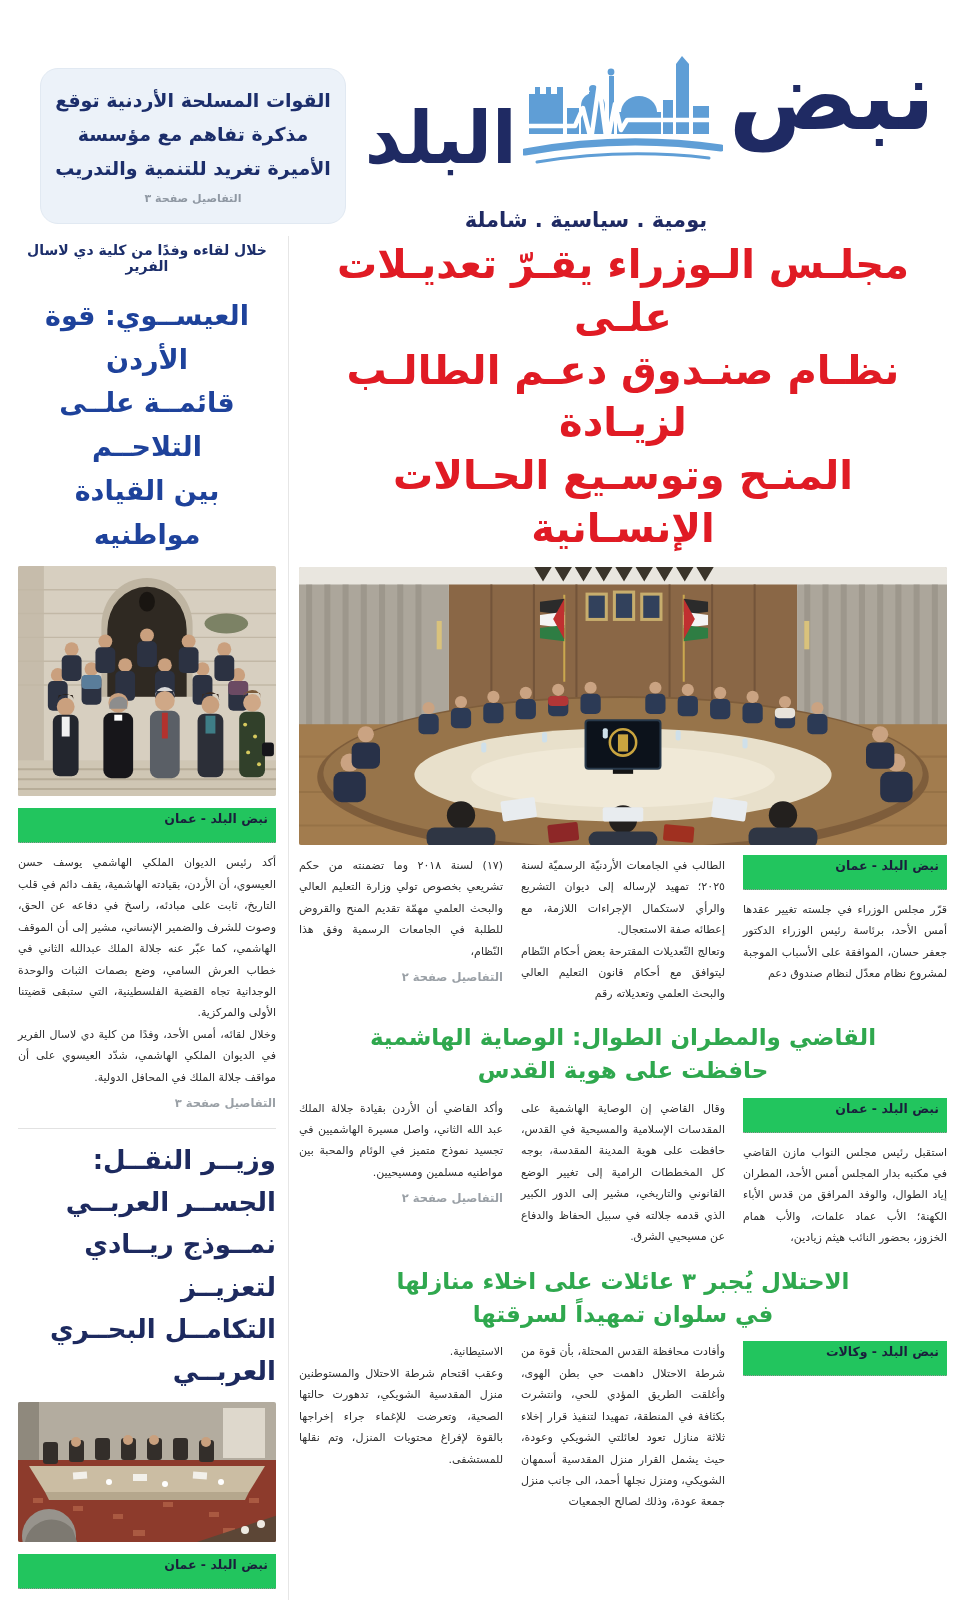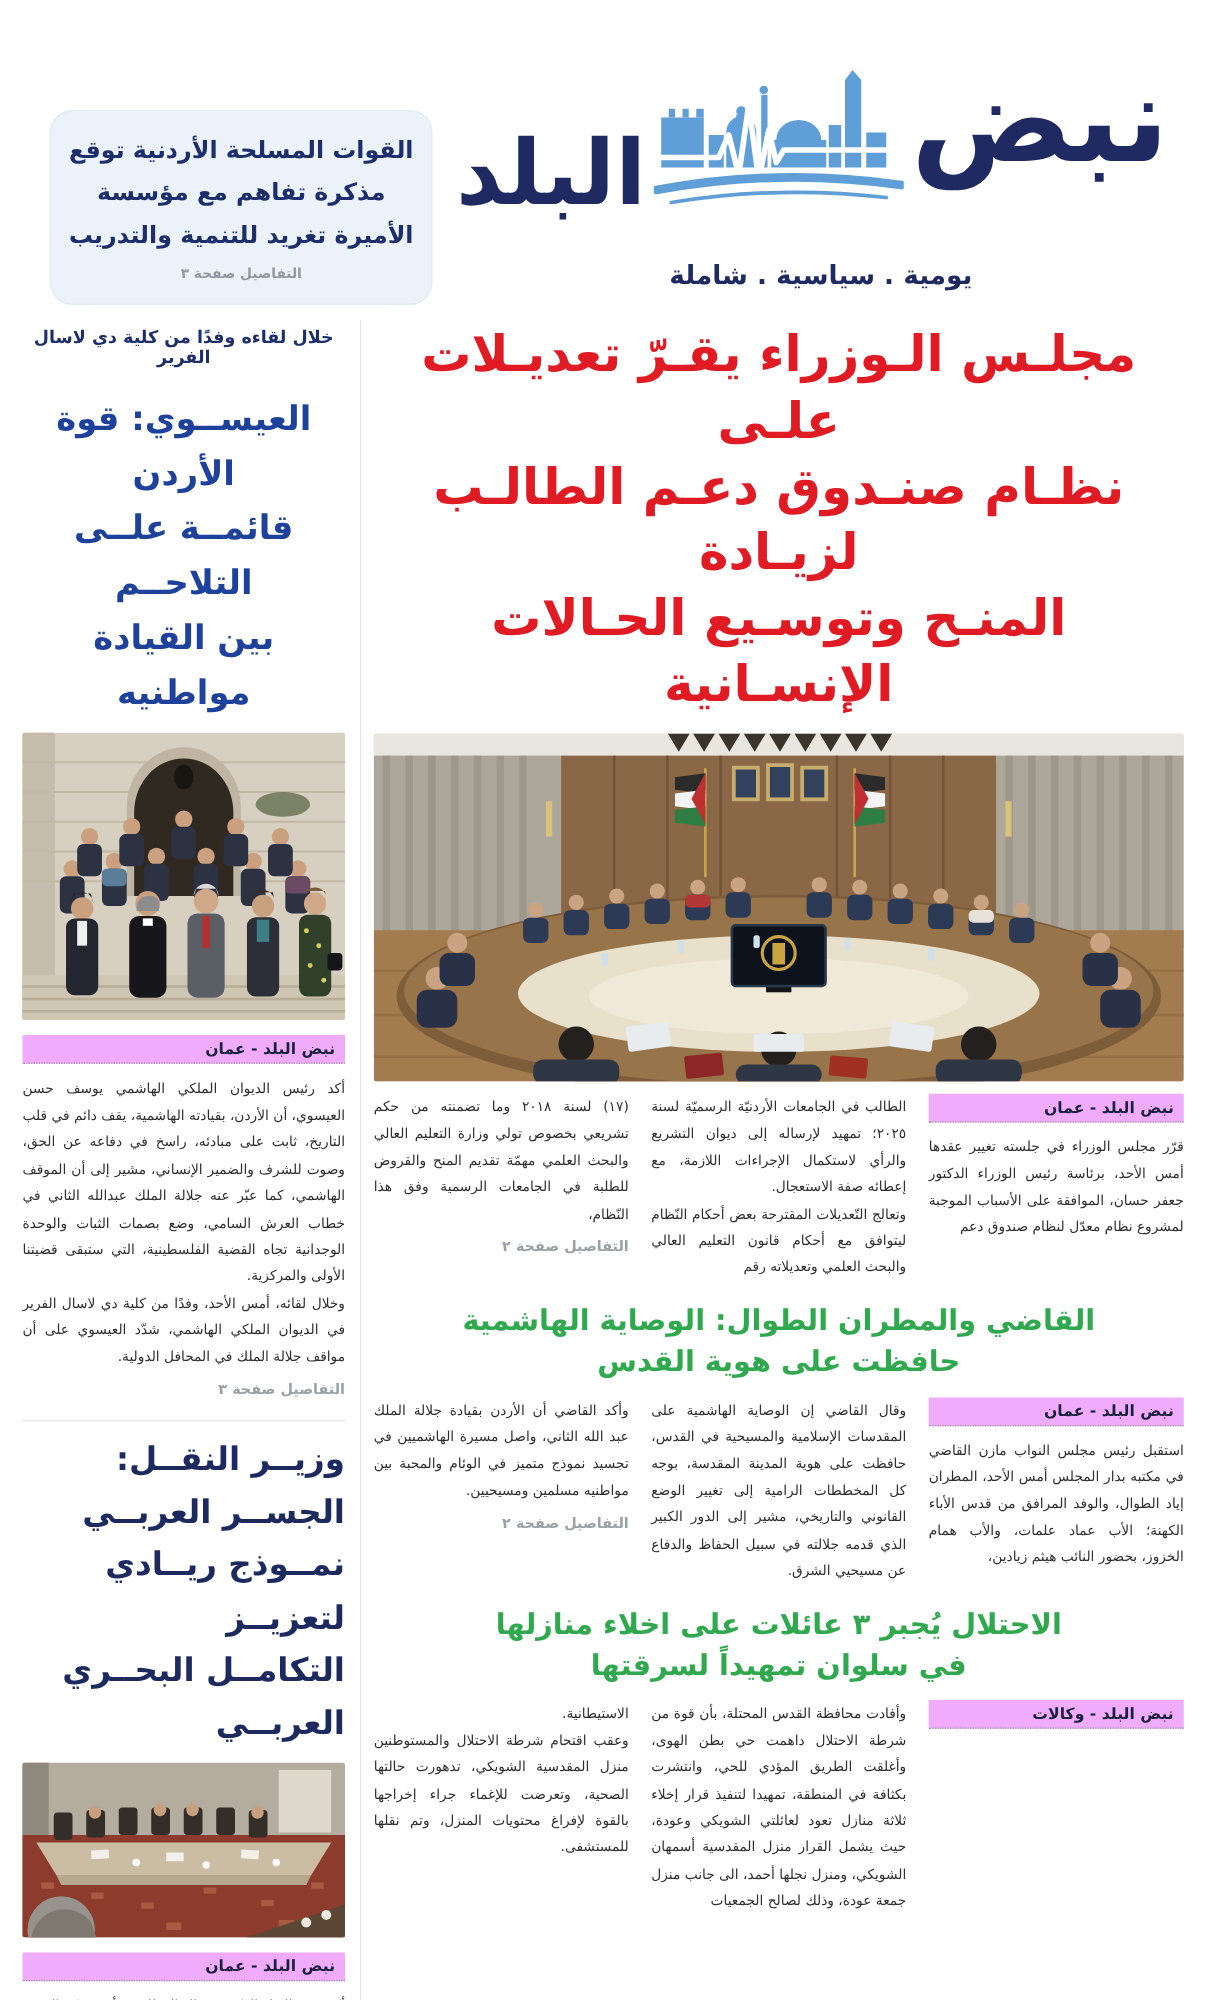--- a/index.html
+++ b/index.html
@@ -7,44 +7,44 @@
     width:965px; height:1600px; margin:0 auto; background:#fff;
     position:relative; overflow:hidden; direction:rtl;
     font-family:"DejaVu Sans","Liberation Sans",sans-serif;
   }
   
   .masthead { display:flex; justify-content:space-between; align-items:flex-start; padding:56px 30px 0 40px; }
   .logo-wrap { position:relative; display:flex; align-items:flex-start; height:168px; }
   .brand-nabd { font-size:96px; font-weight:bold; color:#1f2a63; line-height:1.0; letter-spacing:-2px; margin-top:-8px; }
   .brand-balad { font-size:72px; font-weight:bold; color:#1f2a63; line-height:1.0; margin-top:46px; letter-spacing:-1px; }
   .skyline { margin:0 6px; }
-  .tagline { position:absolute; left:112px; bottom:-8px; width:360px; text-align:center;
+  .tagline { position:absolute; left:100px; bottom:-8px; width:360px; text-align:left;
              color:#1f2a63; font-weight:bold; font-size:21px; }
   .promo-box { width:280px; min-height:132px; background:#ecf2f9; border:1px solid #e1e9f2; border-radius:18px;
-               padding:14px 12px 8px; text-align:center; margin-top:32px; }
+               padding:14px 12px 8px; text-align:center; margin-top:12px; }
   .promo-head { color:#1c2e6b; font-weight:bold; font-size:19px; line-height:1.8; white-space:pre-line; }
   .promo-details { color:#8f98a3; font-size:11px; font-weight:bold; margin-top:6px; }
   
   .datebar { margin:14px 30px 0; height:20px; text-align:center;
              background:repeating-linear-gradient(-45deg,#d4d4d4 0 2px,#ffffff 2px 6px); }
   .datebar span { display:inline-block; background:#fff; padding:0 26px; font-size:13.5px; font-weight:bold;
                   color:#13235b; line-height:20px; }
   
   .main-grid { display:flex; padding:12px 18px 0; }
   .main-col { width:648px; padding-left:10px; }
   .side-col { flex:1; border-right:1px solid #e6e6e6; padding-right:12px; }
   
   .h-red   { color:#e01b24; font-size:40px; font-weight:bold; text-align:center; line-height:1.32; white-space:pre-line; margin:2px 0 12px; }
   .h-green { color:#2fa84e; font-size:23px; font-weight:bold; text-align:center; line-height:1.45; white-space:pre-line; margin:16px 0 8px; }
   .h-blue  { color:#1e429b; font-size:27px; font-weight:bold; text-align:center; line-height:1.62; white-space:pre-line; margin:4px 0 10px; }
   .h-navy  { color:#1d2a5f; font-size:26px; font-weight:bold; line-height:1.62; white-space:pre-line; margin:10px 0 10px; }
   .kicker  { color:#1c2e6b; font-size:14px; font-weight:bold; text-align:center; margin:6px 0 20px; }
   
-  .tag { background:#f0abfc; border-bottom:1px dotted #9a9a9a; color:#1a1f3c; font-weight:bold;
-         font-size:12.5px; padding:3px 8px 4px; margin-bottom:9px; }
+  .tag { background:#22c55e; border-bottom:1px dotted #9a9a9a; color:#1a1f3c; font-weight:bold;
+         font-size:12.5px; padding:3px 8px 16px; margin-bottom:9px; }
   .bodytext { font-size:11px; color:#2e2e2e; line-height:1.95; text-align:justify; margin:0; white-space:pre-line; }
   .details { color:#9aa0a6; font-size:11.5px; font-weight:bold; margin-top:8px;text-align:right; }
   .cols3 { display:flex; gap:18px; margin-top:10px; }
   .cols3 .col { flex:1; min-width:0; }
   .photo { display:block; width:100%; border-radius:2px; }
   .side-photo { margin:6px 0 12px; }
   .divider { border-top:1px solid #e2e2e2; margin:18px 0 10px; }
 </style>
 </head>
 <body>

